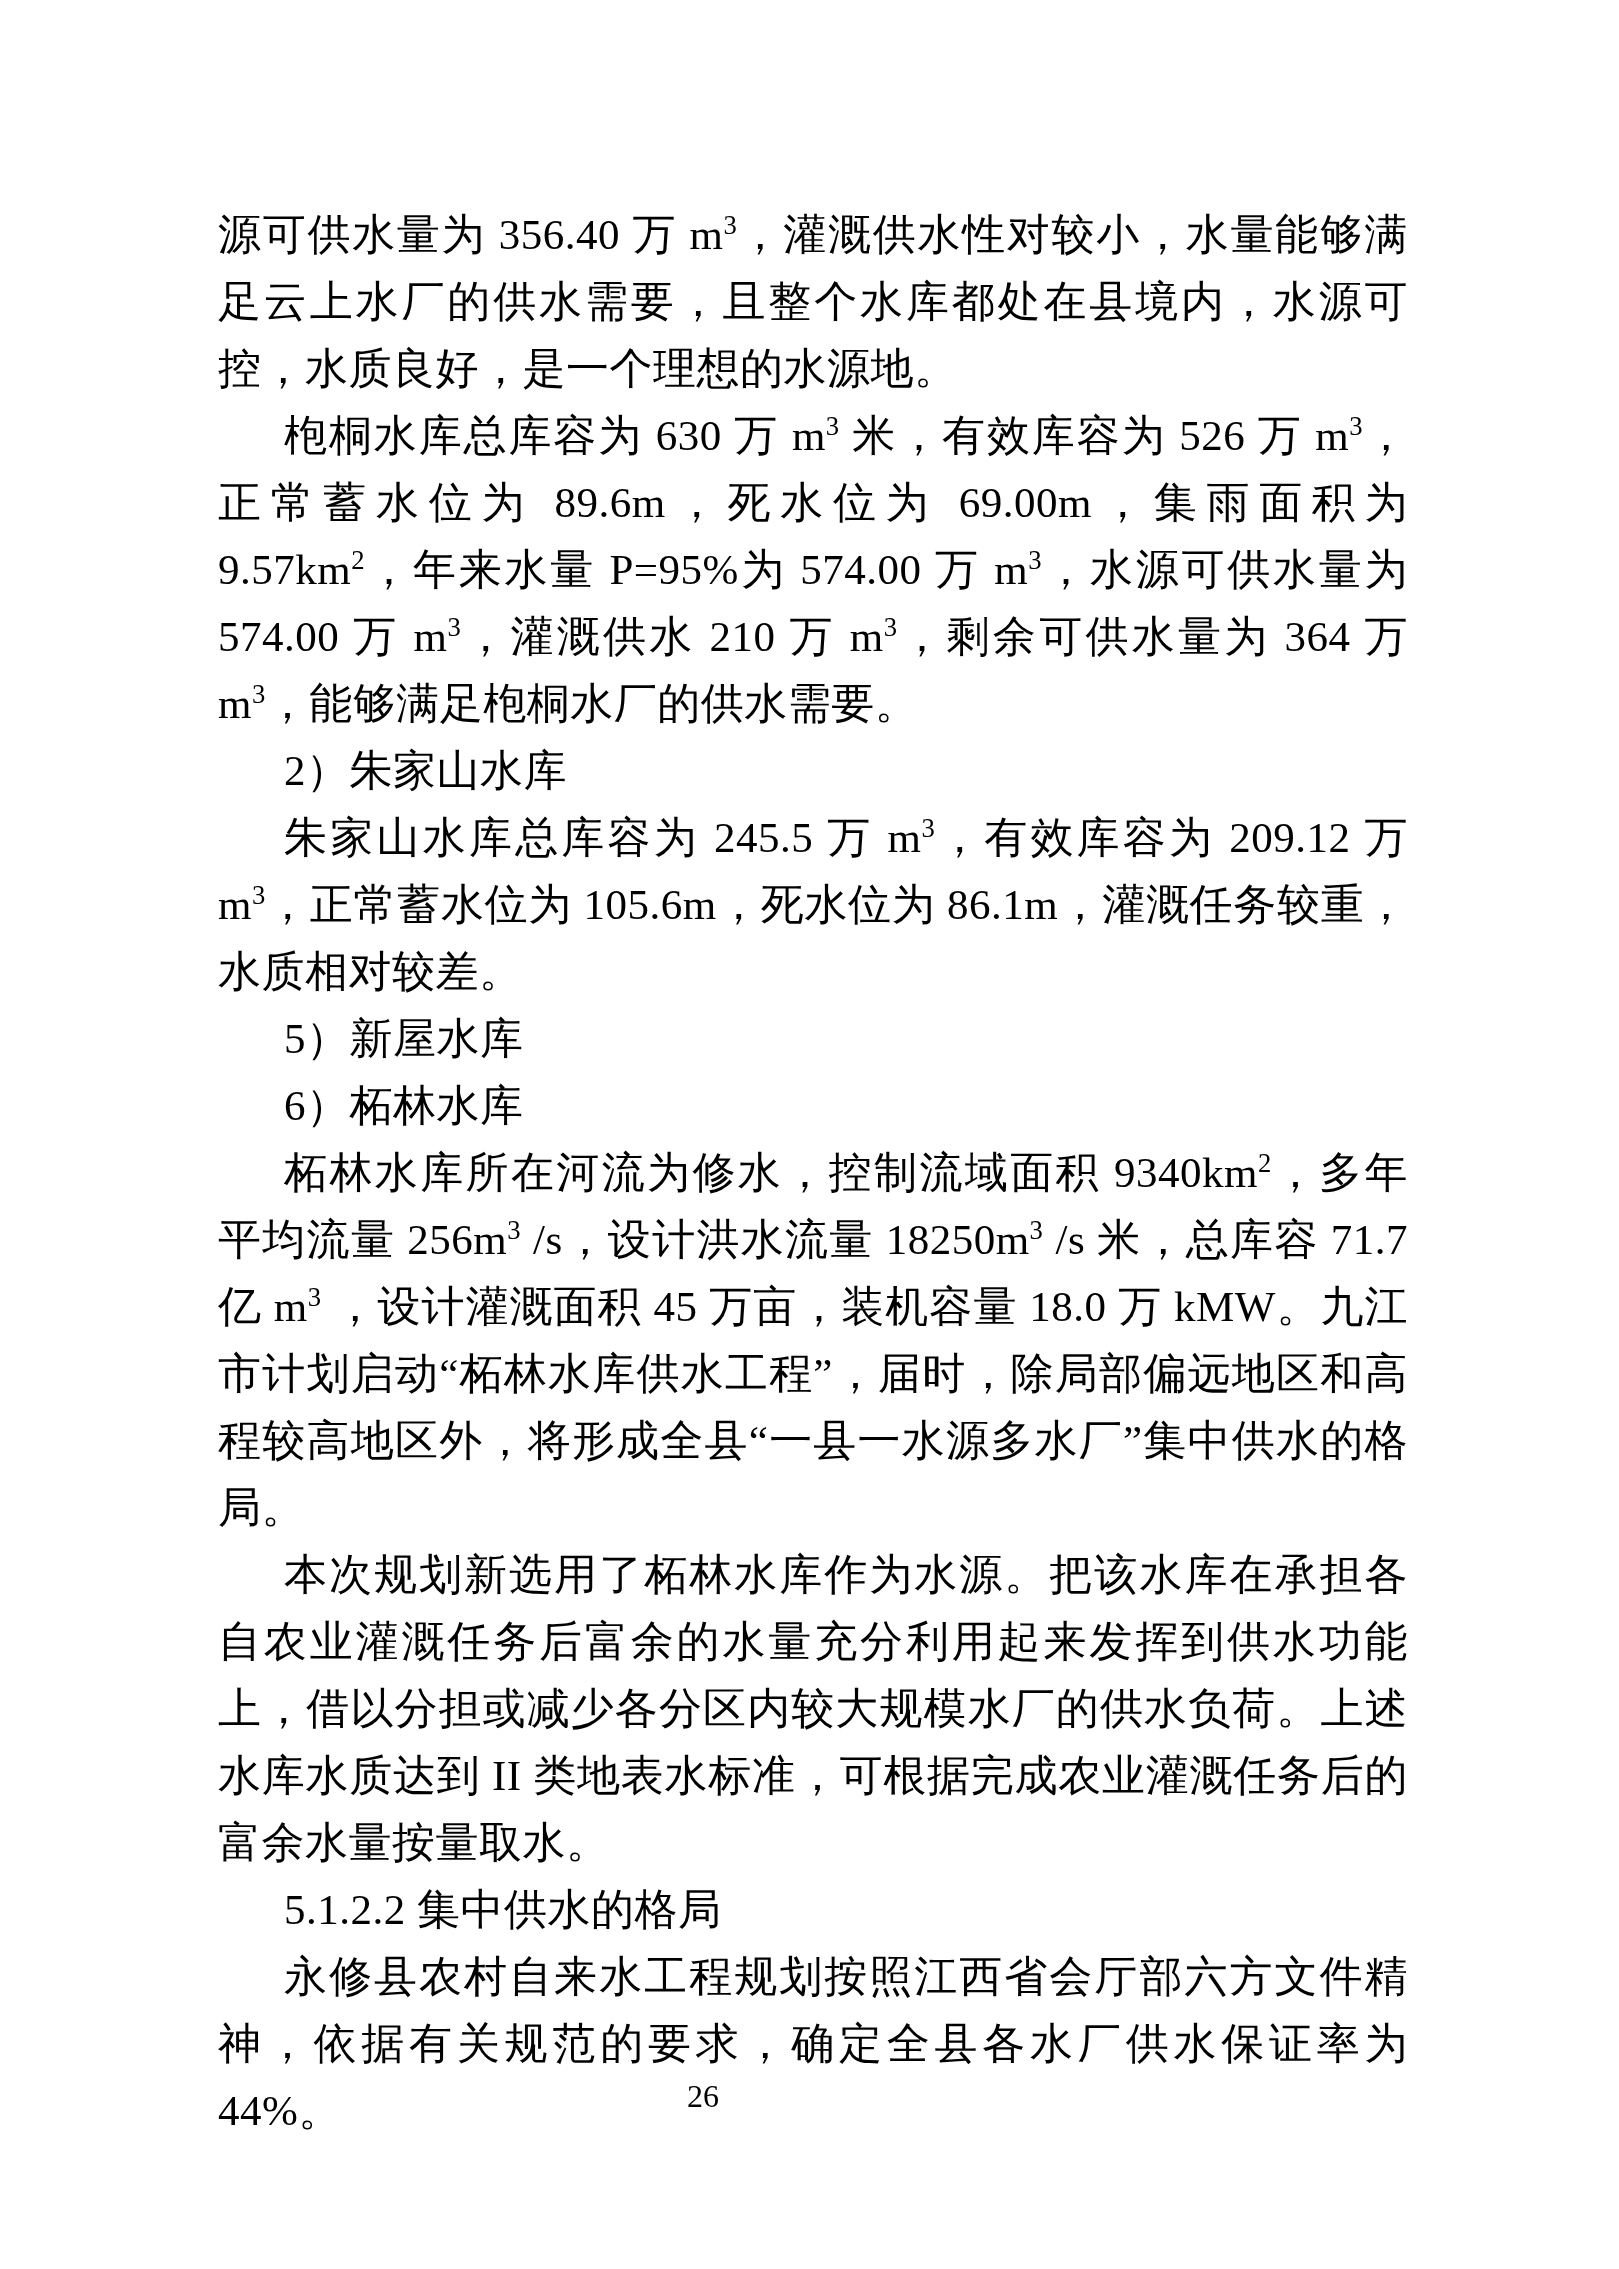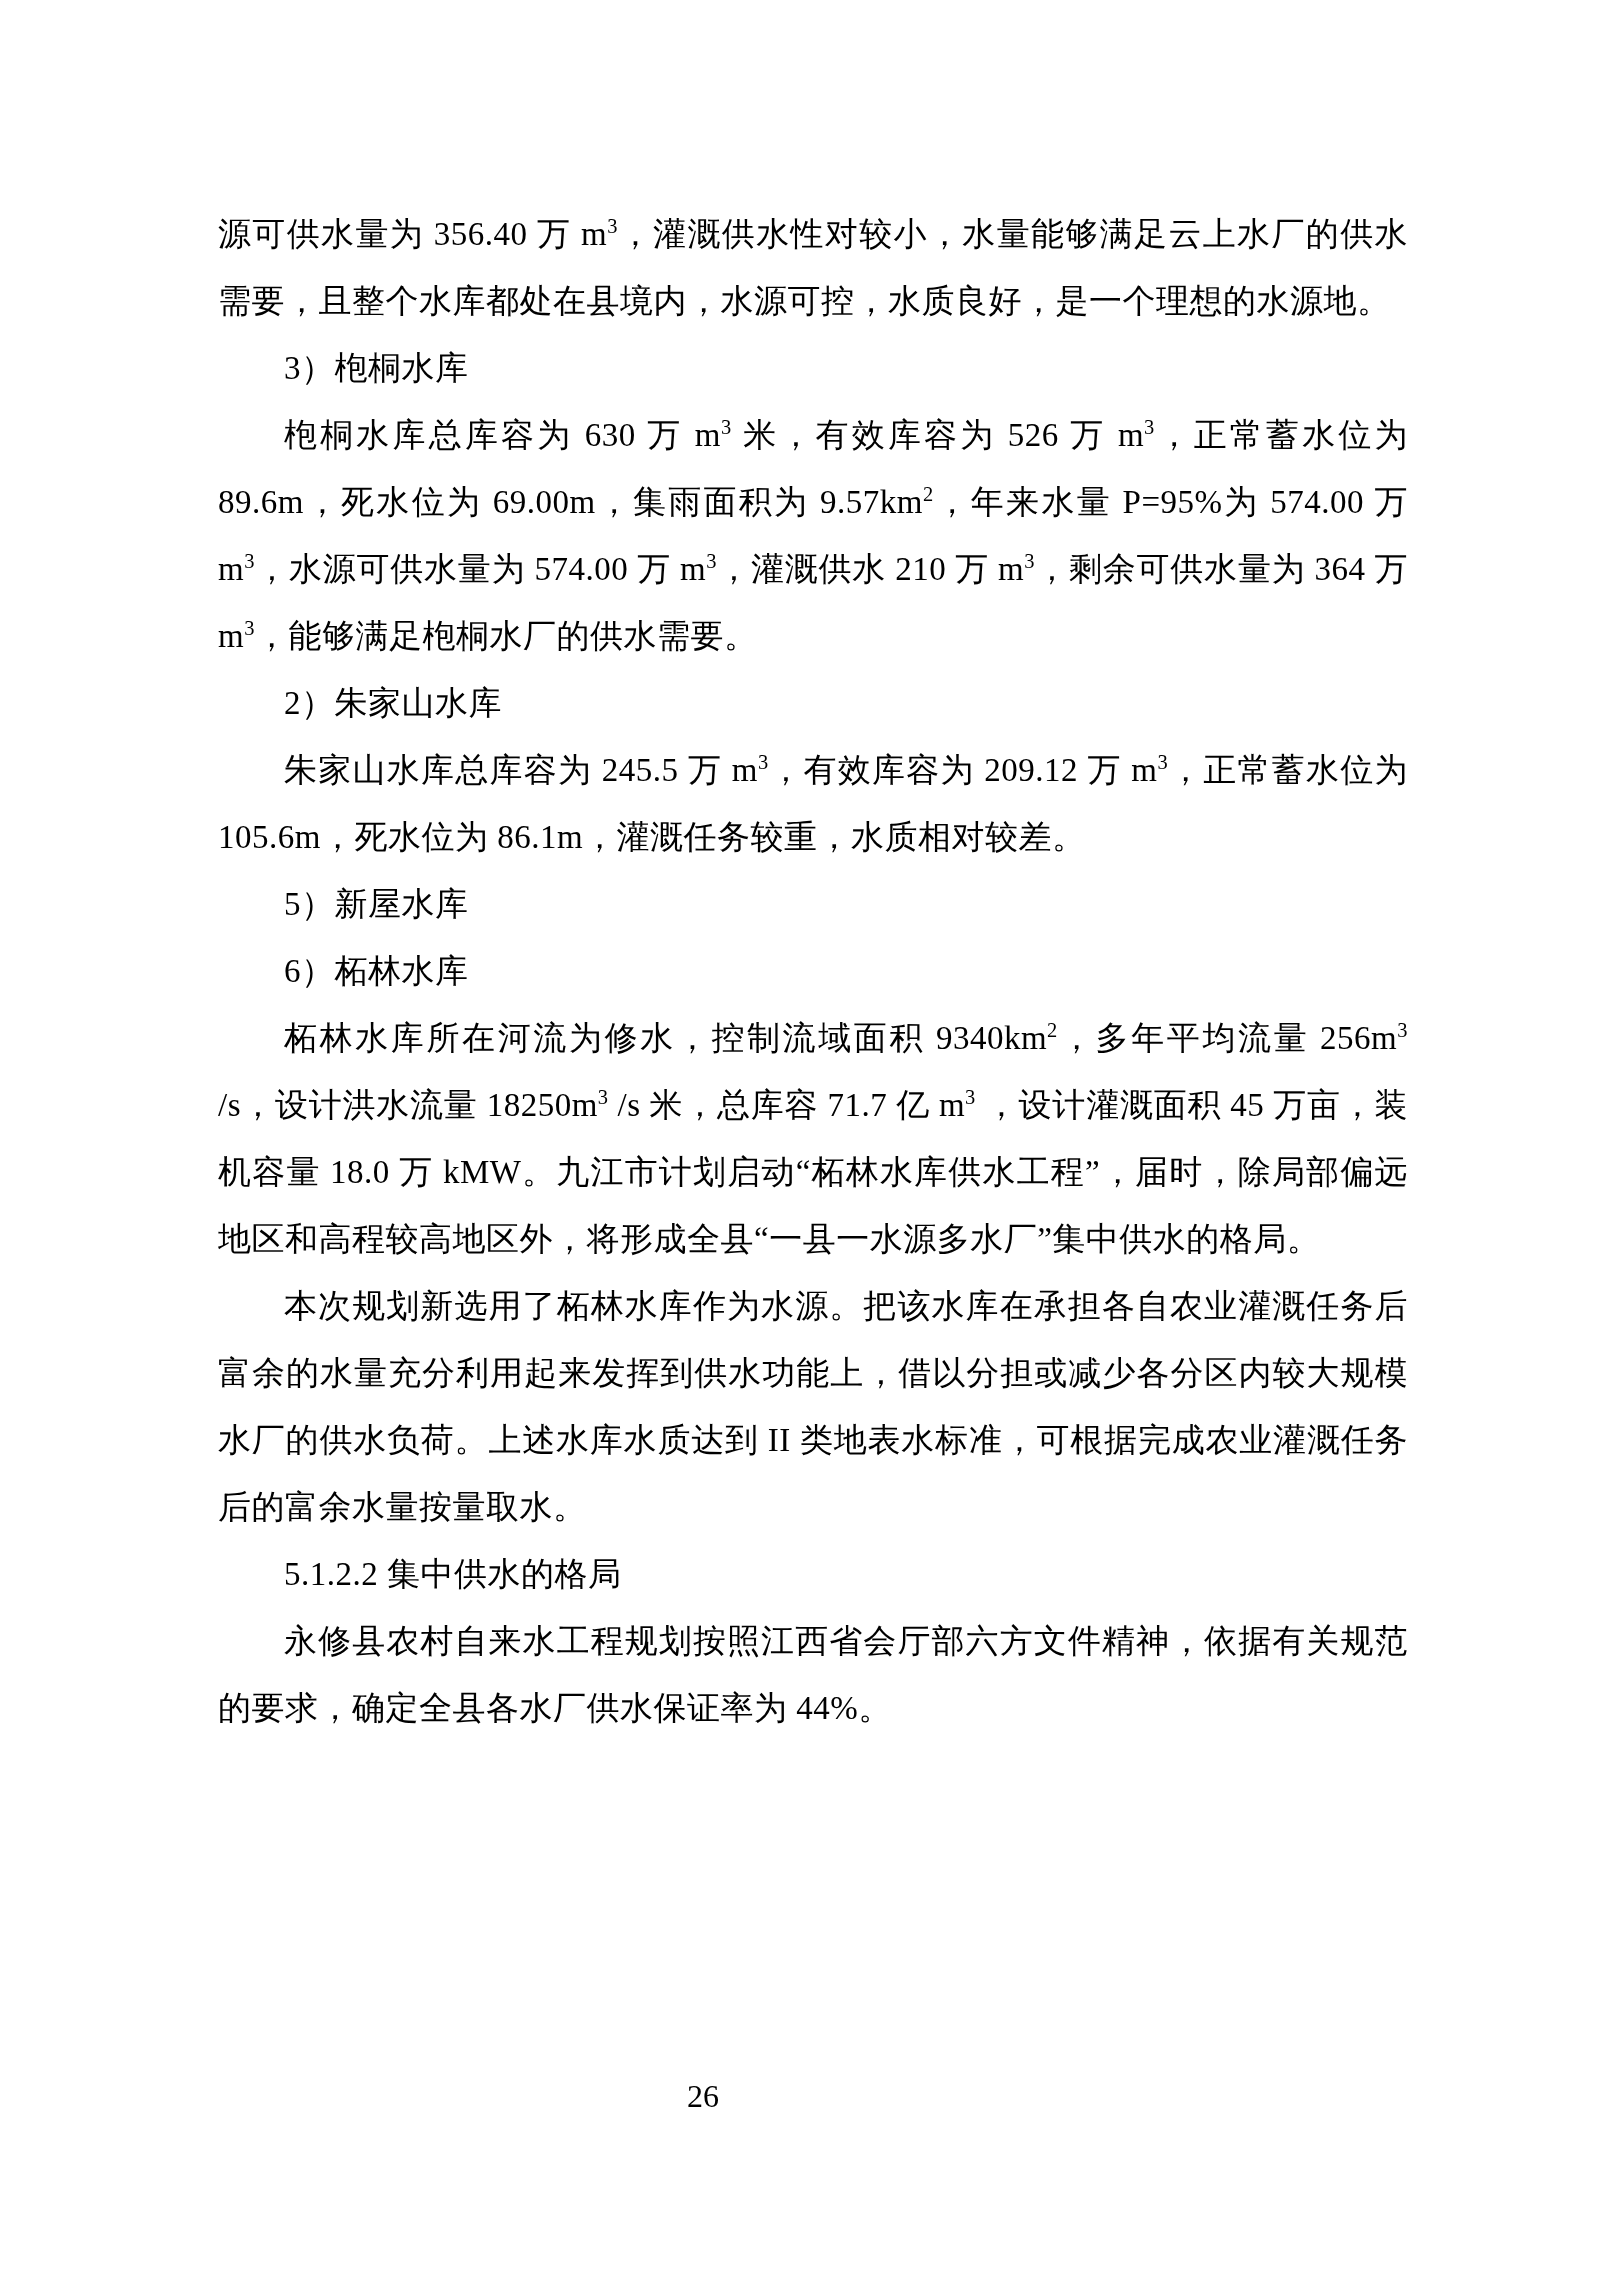--- a/index.html
+++ b/index.html
@@ -7,42 +7,41 @@
     width:1620px;height:2270px;
     background:#ffffff;
     position:relative;
     font-family:"Liberation Serif","DejaVu Serif",serif;
     color:#000;
   }
   .page{position:absolute;left:0;top:0;width:1620px;height:2270px;background:#ffffff;overflow:hidden;}
   .content{position:absolute;left:218px;top:201px;width:1190px;}
   p.para{
     margin:0;
-    font-size:33px;
+    font-size:43px;
     line-height:67px;
     text-align:justify;
     text-justify:inter-character;
     letter-spacing:0.5px;
   }
   p.ind{text-indent:66px;}
   sup{font-size:0.62em;line-height:0;vertical-align:super;}
   .footer{
     position:absolute;
     left:0;top:2076px;width:1406px;
     text-align:center;
     font-size:32px;line-height:41px;
   }
 </style>
 </head>
 <body>
 
 <div class="page">
   <div class="content">
     <p class="para">源可供水量为 356.40 万 m<sup>3</sup>，灌溉供水性对较小，水量能够满足云上水厂的供水需要，且整个水库都处在县境内，水源可控，水质良好，是一个理想的水源地。</p>
-    <p class="para ind">3）枹桐水库</p>
     <p class="para ind">枹桐水库总库容为 630 万 m<sup>3</sup> 米，有效库容为 526 万 m<sup>3</sup>，正常蓄水位为 89.6m，死水位为 69.00m，集雨面积为 9.57km<sup>2</sup>，年来水量 P=95%为 574.00 万 m<sup>3</sup>，水源可供水量为 574.00 万 m<sup>3</sup>，灌溉供水 210 万 m<sup>3</sup>，剩余可供水量为 364 万 m<sup>3</sup>，能够满足枹桐水厂的供水需要。</p>
     <p class="para ind">2）朱家山水库</p>
     <p class="para ind">朱家山水库总库容为 245.5 万 m<sup>3</sup>，有效库容为 209.12 万 m<sup>3</sup>，正常蓄水位为 105.6m，死水位为 86.1m，灌溉任务较重，水质相对较差。</p>
     <p class="para ind">5）新屋水库</p>
     <p class="para ind">6）柘林水库</p>
     <p class="para ind">柘林水库所在河流为修水，控制流域面积 9340km<sup>2</sup>，多年平均流量 256m<sup>3</sup> /s，设计洪水流量 18250m<sup>3</sup> /s 米，总库容 71.7 亿 m<sup>3</sup> ，设计灌溉面积 45 万亩，装机容量 18.0 万 kMW。九江市计划启动“柘林水库供水工程”，届时，除局部偏远地区和高程较高地区外，将形成全县“一县一水源多水厂”集中供水的格局。</p>
     <p class="para ind">本次规划新选用了柘林水库作为水源。把该水库在承担各自农业灌溉任务后富余的水量充分利用起来发挥到供水功能上，借以分担或减少各分区内较大规模水厂的供水负荷。上述水库水质达到 II 类地表水标准，可根据完成农业灌溉任务后的富余水量按量取水。</p>
     <p class="para ind">5.1.2.2 集中供水的格局</p>
     <p class="para ind">永修县农村自来水工程规划按照江西省会厅部六方文件精神，依据有关规范的要求，确定全县各水厂供水保证率为 44%。</p>
   </div>

